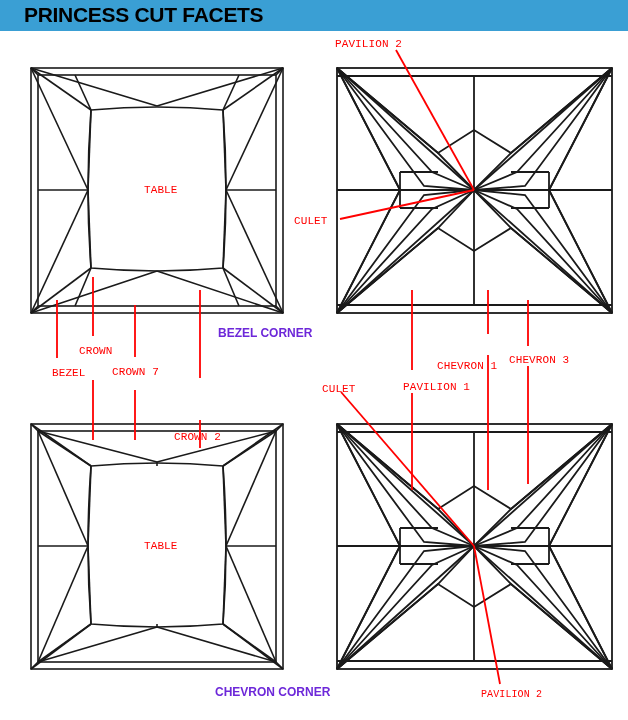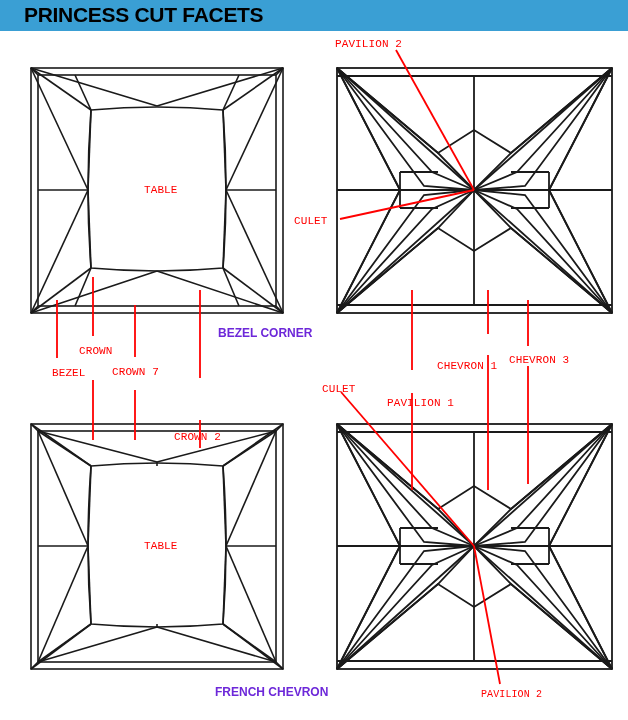--- a/index.html
+++ b/index.html
@@ -285,27 +285,27 @@
 
     <line x1="340" y1="219" x2="474" y2="190"></line>
 
     <line x1="341" y1="392" x2="474" y2="546"></line>
 
     <line x1="474" y1="546" x2="500" y2="684"></line>
   </g>
 </svg>
 
 <div class="corner-caption" id="caption-bezel-corner">BEZEL CORNER</div>
-<div class="corner-caption" id="caption-french-corner">FRENCH CHEVRON</div>
+<div class="corner-caption" id="caption-french-corner">CHEVRON CORNER</div>
 
 <div class="annot-label" style="left:144px; top:184px;">TABLE</div>
 <div class="annot-label" style="left:144px; top:540px;">TABLE</div>
 <div class="annot-label" style="left:335px; top:38px;">PAVILION 2</div>
 <div class="annot-label" style="left:294px; top:215px;">CULET</div>
 <div class="annot-label" style="left:36px;  top:367px;padding-left:16px;">BEZEL</div>
 <div class="annot-label" style="left:79px;  top:345px;">CROWN</div>
 <div class="annot-label" style="left:112px; top:366px;">CROWN 7</div>
 <div class="annot-label" style="left:174px; top:387px;margin-top:44px;">CROWN 2</div>
 <div class="annot-label" style="left:437px; top:360px;">CHEVRON 1</div>
 <div class="annot-label" style="left:509px; top:354px;">CHEVRON 3</div>
-<div class="annot-label" style="left:387px; top:381px;margin-top:16px;">PAVILION 1</div>
+<div class="annot-label" style="left:403px; top:381px;">PAVILION 1</div>
 <div class="annot-label" style="left:322px; top:383px;">CULET</div>
 <div class="annot-label small" style="left:481px; top:689px;">PAVILION 2</div>
 
 </body></html>

